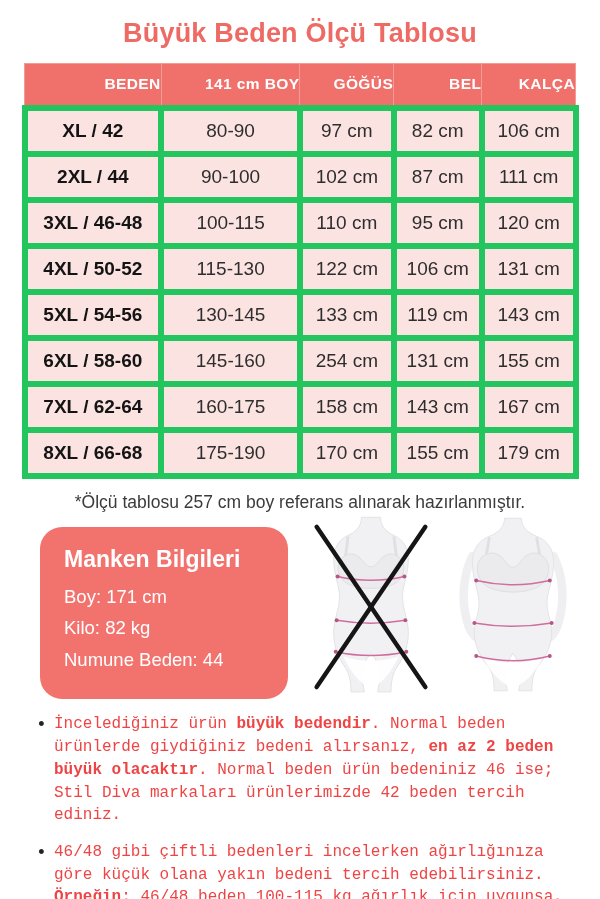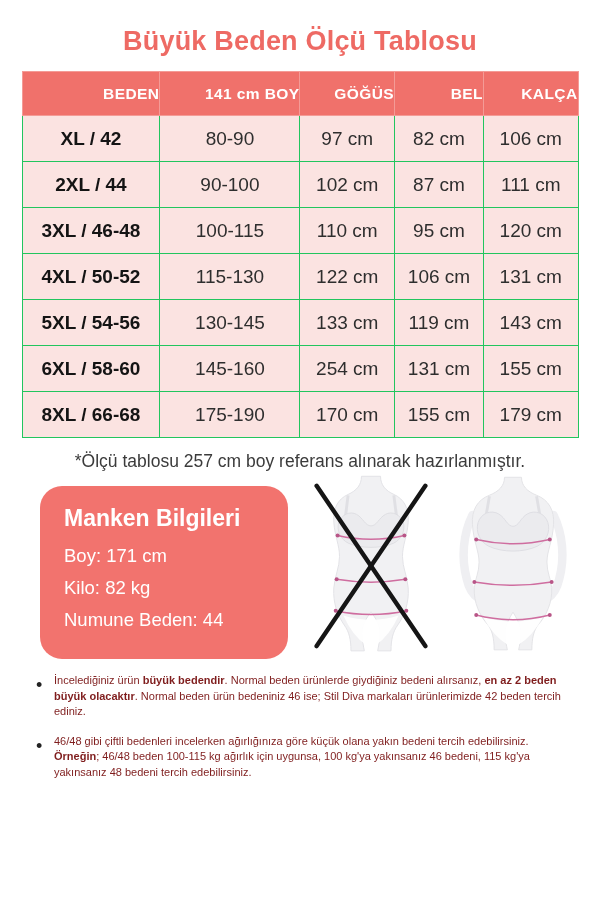--- a/index.html
+++ b/index.html
@@ -3,32 +3,32 @@
 <meta charset="utf-8">
 <style>
   * { margin:0; padding:0; box-sizing:border-box; }
   html,body { background:#ffffff; }
   .page {
     width:600px; height:899px; background:#ffffff; overflow:hidden;
     font-family:"Liberation Sans", sans-serif; position:relative;
   }
   .title {
     text-align:center; color:#ee6a64; font-size:27px; font-weight:800;
-    padding-top:26px; letter-spacing:0.2px;
+    padding-top:18px; letter-spacing:0.2px;
   }
   table.size-table {
     width:557px; margin:14px auto 0; border-collapse:collapse; table-layout:fixed;
   }
   table.size-table th {
     background:#f0716b; color:#ffffff; font-size:15.5px; font-weight:700;
     height:44px; border:1px solid #f49b96; letter-spacing:0.4px; text-align:right;
   }
   table.size-table td {
     background:#fbe3e1; color:#2e2e2e; font-size:19px; text-align:center;
-    height:46px; border:1px solid #22c55e;
+    height:46px; border:6px solid #22c55e;
   }
   table.size-table td.size { font-weight:700; color:#141414; }
   .footnote {
     text-align:center; font-size:17.5px; color:#3b3b3b; margin-top:13px;
   }
   .info-row {
     display:flex; align-items:flex-start; margin:14px 0 0 40px;
   }
   .card {
     background:#f2736e; border-radius:22px; padding:19px 24px 19px;
@@ -37,22 +37,22 @@
   .card .card-title { font-size:23px; font-weight:800; margin-bottom:12px; }
   .card p { font-size:18.5px; margin:7px 0; line-height:1.35; }
   .card p b { font-weight:400; }
   .figures {
     flex:1; display:flex; justify-content:center; gap:14px; margin-top:-12px;
   }
   .notes {
     list-style:none; margin:14px 34px 0 32px;
   }
   .notes li {
-    position:relative; padding-left:22px; font-size:11px; line-height:1.42;
-    color:#7f1d1d; margin-bottom:14px;
+    position:relative; padding-left:22px; font-size:16px; line-height:1.42;
+    color:#ef4444; margin-bottom:14px;font-family:Liberation Mono, monospace;
   }
   .notes li::before {
     content:"•"; position:absolute; left:4px; top:0; font-size:18px; color:#232323;
   }
   .notes b { font-weight:700; }
 </style>
 </head>
 <body>
 
 <div class="page">
@@ -111,20 +111,27 @@
           <td>133 cm</td>
           <td>119 cm</td>
           <td>143 cm</td>
         </tr>
         <tr>
           <td class="size">6XL / 58-60</td>
           <td>145-160</td>
           <td>254 cm</td>
           <td>131 cm</td>
           <td>155 cm</td>
+        </tr>
+        <tr>
+          <td class="size">7XL / 62-64</td>
+          <td>160-175</td>
+          <td>158 cm</td>
+          <td>143 cm</td>
+          <td>167 cm</td>
         </tr>
         <tr>
           <td class="size">8XL / 66-68</td>
           <td>175-190</td>
           <td>170 cm</td>
           <td>155 cm</td>
           <td>179 cm</td>
         </tr>
       </tbody>
   </table>

